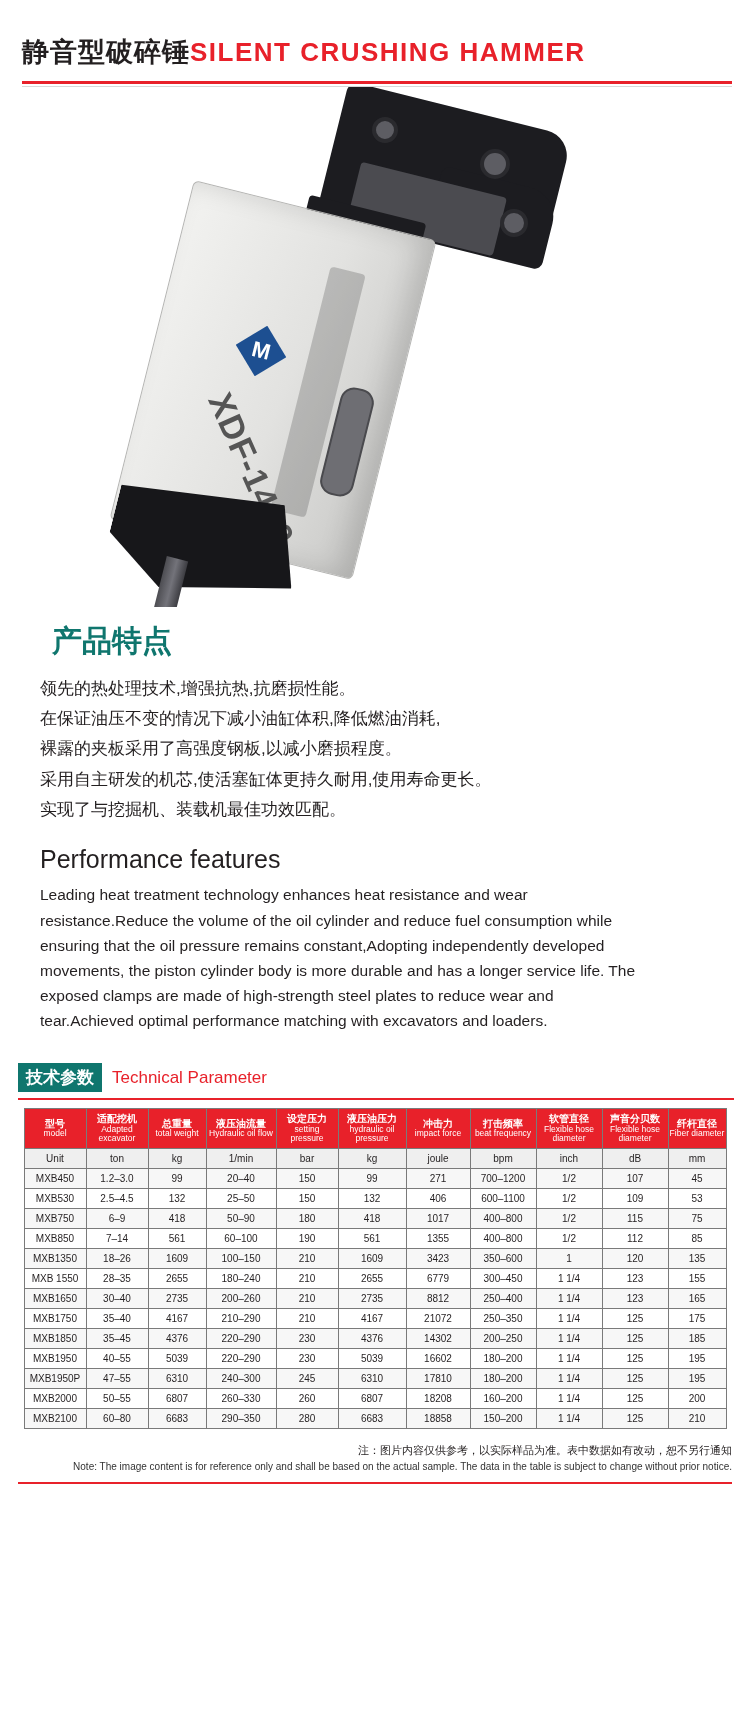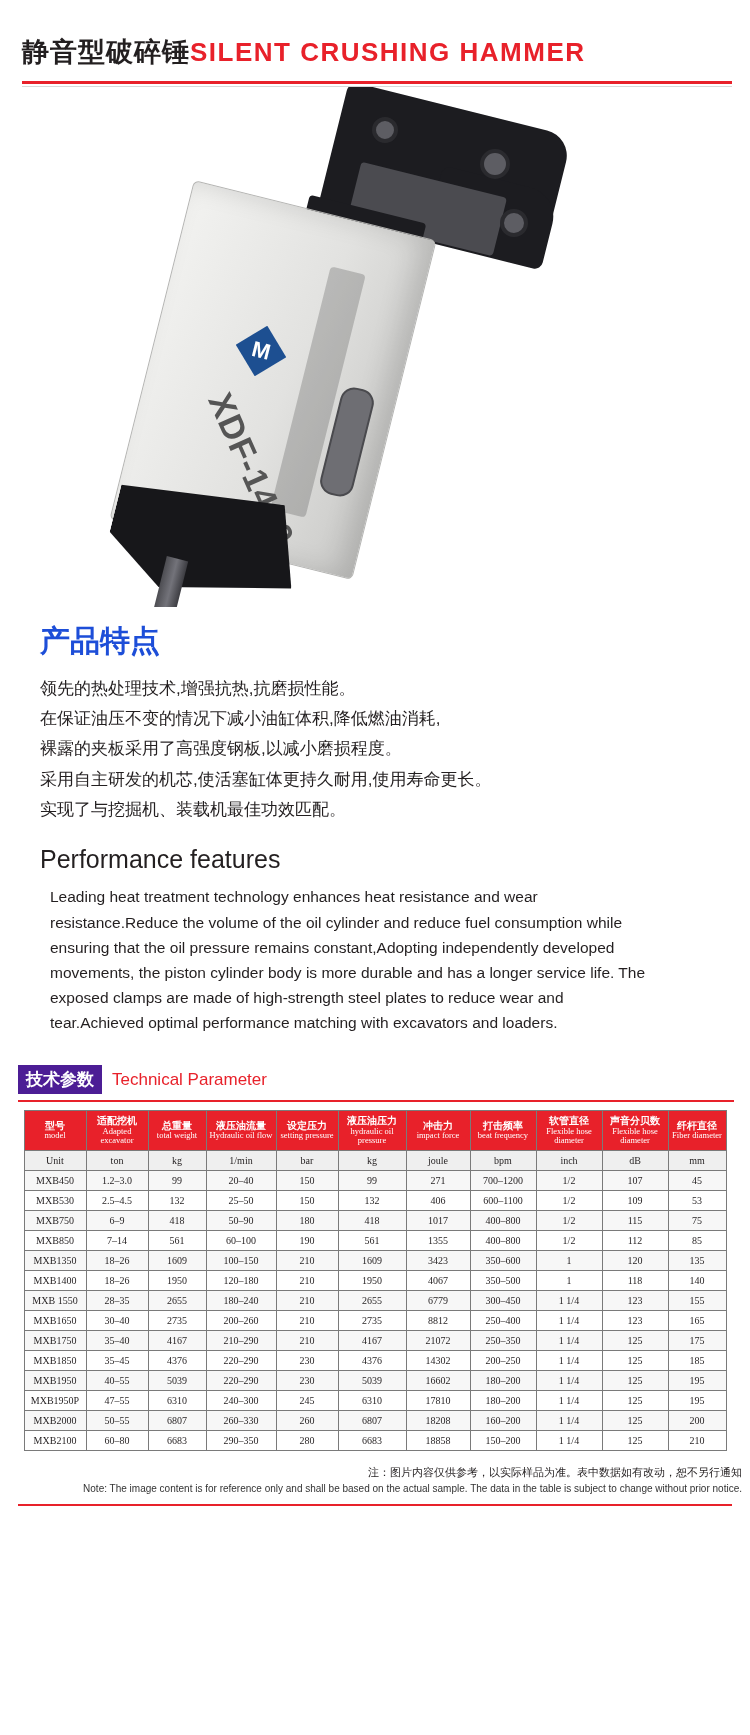--- a/index.html
+++ b/index.html
@@ -90,48 +90,48 @@
     clip-path:polygon(0% 18%, 86% 0%, 100% 72%, 32% 100%, 0% 62%);
   }
   .chisel {
     position:absolute; left:152px; top:470px; width:22px; height:120px;
     background:linear-gradient(90deg,#4d4d52,#73737a,#3c3c41);
     transform:rotate(14deg);
   }
 
   
   .features { padding:14px 20px 0 40px; }
-  .feat-cn-title { font-size:30px; font-weight:bold; color:#1d4ed8; margin:0 0 14px; }
+  .feat-cn-title { font-size:30px; font-weight:bold; color:#0f766e; margin:0 12px 14px; }
   .feat-cn-list p { margin:1px 0 4px; font-size:17px; line-height:1.55; color:#231f20; }
   .feat-en-title { font-size:25px; color:#231f20; margin:22px 0 8px; font-weight:normal; }
-  .feat-en-body { font-size:15.5px; line-height:1.62; color:#231f20; margin:10px; max-width:610px; }
+  .feat-en-body { font-size:15.5px; line-height:1.62; color:#231f20; margin:0; max-width:610px; }
 
   
   .tech-head { margin:30px 0 0 18px; display:flex; align-items:baseline; }
-  .tech-head .cn { background:#4c1d95; color:#fff; font-weight:bold; font-size:17px; padding:3px 8px; }
+  .tech-head .cn { background:#0f766e; color:#fff; font-weight:bold; font-size:17px; padding:3px 8px; }
   .tech-head .en { color:#e8212a; font-size:17px; margin-left:10px; }
   .tech-rule { margin:6px 16px 0 18px; height:2px; background:#e8212a; }
 
-  table.params { border-collapse:collapse; margin:8px auto 0; width:612px; table-layout:fixed;font-family:Liberation Serif, serif; }
+  table.params { border-collapse:collapse; margin:8px auto 0; width:612px; table-layout:fixed; }
   table.params th, table.params td {
     border:1px solid #7a7a7a; text-align:center; vertical-align:middle;
   }
   table.params thead th {
     background:#e8212a; color:#ffffff; font-size:9.5px; line-height:1.15;
     padding:4px 1px; font-weight:bold;
   }
   table.params thead th .cnh { display:block; font-size:10px; }
   table.params thead th .enh { display:block; font-size:8.5px; font-weight:normal; }
   table.params tbody td { font-size:10px; padding:4px 1px; background:#ffffff; color:#231f20; }
   table.params tbody tr.unit td { background:#f1f1f1; font-size:10px; }
   table.params tbody tr:nth-child(even) td { background:#f7f7f7; }
   table.params tbody tr.unit td { background:#efefef; }
 
   
-  .note { margin:14px 8px 0; text-align:right; font-size:11px; color:#231f20; }
+  .note { margin:14px 18px 0; text-align:right; font-size:11px; color:#231f20; }
   .note .line2 { font-size:10px; color:#333; margin-top:3px; }
   .note-rule { margin:10px 18px 0; height:2px; background:#e8212a; }
   .bottom-pad { height:18px; }
 </style>
 </head>
 <body>
 
 <div class="page">
 
   <div class="header">
@@ -316,33 +316,20 @@
           <td>100–150</td>
           <td>210</td>
           <td>1609</td>
           <td>3423</td>
           <td>350–600</td>
           <td>1</td>
           <td>120</td>
           <td>135</td>
         </tr>
         <tr>
-          <td>MXB1400</td>
-          <td>18–26</td>
-          <td>1950</td>
-          <td>120–180</td>
-          <td>210</td>
-          <td>1950</td>
-          <td>4067</td>
-          <td>350–500</td>
-          <td>1</td>
-          <td>118</td>
-          <td>140</td>
-        </tr>
-        <tr>
           <td>MXB 1550</td>
           <td>28–35</td>
           <td>2655</td>
           <td>180–240</td>
           <td>210</td>
           <td>2655</td>
           <td>6779</td>
           <td>300–450</td>
           <td>1 1/4</td>
           <td>123</td>

